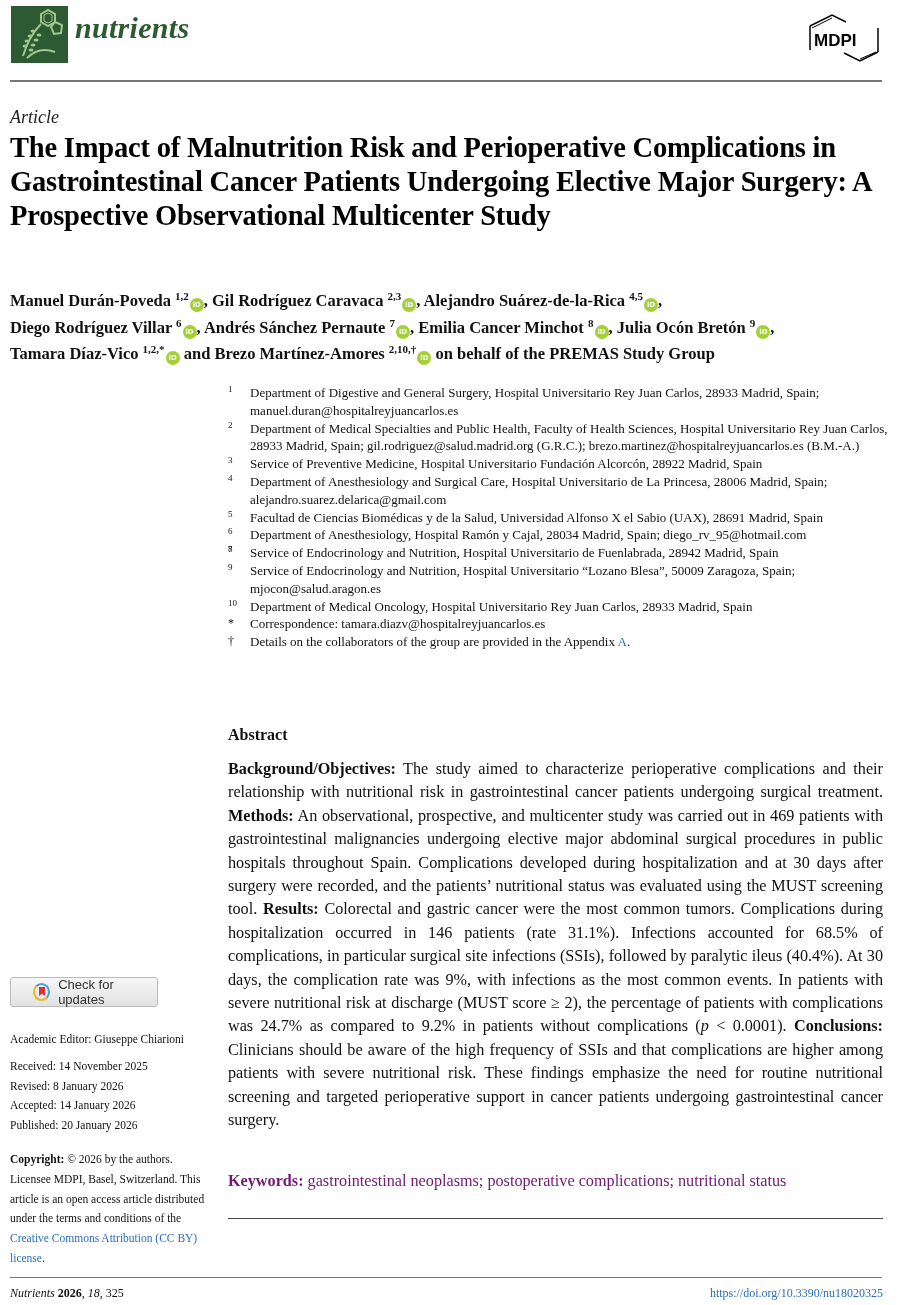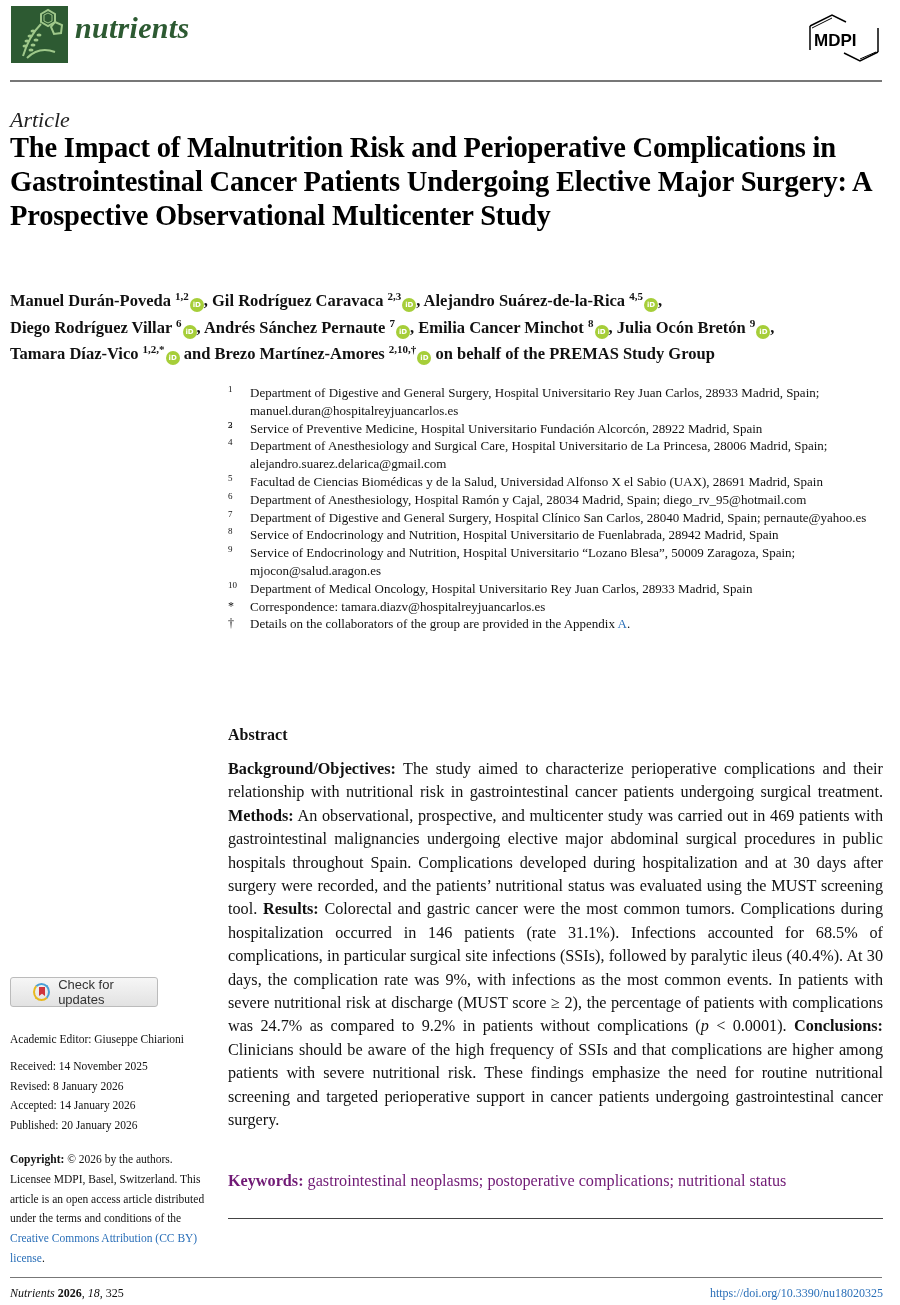--- a/index.html
+++ b/index.html
@@ -7,21 +7,21 @@
   body { position: relative; font-family: "Liberation Serif", "DejaVu Serif", serif; color: #111; }
 
   .header { position: absolute; left: 10px; top: 5px; width: 880px; height: 60px; }
   .logo-box { position: absolute; left: 1px; top: 1px; width: 57px; height: 57px; background: #2d5a32; }
   .logo-box svg { width: 57px; height: 57px; }
   .journal-name { position: absolute; left: 65px; top: 6px; font-size: 30px; font-style: italic; font-weight: bold; color: #2d5a32; letter-spacing: 0.3px; }
   .mdpi-logo { position: absolute; right: 8px; top: 7px; width: 76px; height: 50px; }
 
   .top-rule { position: absolute; left: 10px; top: 80px; width: 872px; height: 2px; background: #777; }
 
-  .article-type { position: absolute; left: 10px; top: 107px; font-size: 22px; font-style: italic; color: #222; }
+  .article-type { position: absolute; left: 10px; top: 107px; font-size: 18px; font-style: italic; color: #222; }
   .title { position: absolute; left: 10px; top: 131px; width: 880px; font-size: 28.5px; font-weight: bold; line-height: 34px; color: #000; letter-spacing: -0.2px; }
 
   .authors { position: absolute; left: 10px; top: 288px; width: 880px; font-size: 16.5px; font-weight: bold; line-height: 26.5px; color: #111; }
   .authors sup { font-size: 11px; vertical-align: 6px; line-height: 0; }
   .orcid { display: inline-block; width: 14px; height: 14px; border-radius: 50%; background: #a6ce39; color: #fff; font-family: "DejaVu Sans", sans-serif; font-size: 7px; font-weight: bold; line-height: 14px; text-align: center; vertical-align: -1px; margin-left: 1px; }
 
   .affils { position: absolute; left: 228px; top: 384px; width: 660px; font-size: 13px; line-height: 17.8px; color: #111; }
   .affil { position: relative; padding-left: 22px; }
   .affil .num { position: absolute; left: 0; top: -3px; font-size: 9px; }
   .affil .sym { position: absolute; left: 0; top: 0; font-size: 12px; }
@@ -84,26 +84,26 @@
 
 <div class="top-rule"></div>
 
 <div class="article-type">Article</div>
 <h1 class="title">The Impact of Malnutrition Risk and Perioperative Complications in Gastrointestinal Cancer Patients Undergoing Elective Major Surgery: A Prospective Observational Multicenter Study</h1>
 
 <div class="authors" id="authors"><span>Manuel Durán-Poveda </span><sup>1,2</sup><span class="orcid" style="background: rgb(166, 206, 57);">iD</span><span>, </span><span>Gil Rodríguez Caravaca </span><sup>2,3</sup><span class="orcid" style="background: rgb(166, 206, 57);">iD</span><span>, </span><span>Alejandro Suárez-de-la-Rica </span><sup>4,5</sup><span class="orcid" style="background: rgb(166, 206, 57);">iD</span><span>,</span><br><span>Diego Rodríguez Villar </span><sup>6</sup><span class="orcid" style="background: rgb(166, 206, 57);">iD</span><span>, </span><span>Andrés Sánchez Pernaute </span><sup>7</sup><span class="orcid" style="background: rgb(166, 206, 57);">iD</span><span>, </span><span>Emilia Cancer Minchot </span><sup>8</sup><span class="orcid" style="background: rgb(166, 206, 57);">iD</span><span>, </span><span>Julia Ocón Bretón </span><sup>9</sup><span class="orcid" style="background: rgb(166, 206, 57);">iD</span><span>,</span><br><span>Tamara Díaz-Vico </span><sup>1,2,*</sup><span class="orcid" style="background: rgb(166, 206, 57);">iD</span><span> and </span><span>Brezo Martínez-Amores </span><sup>2,10,†</sup><span class="orcid" style="background: rgb(166, 206, 57);">iD</span><span> on behalf of the PREMAS Study Group</span></div>
 
 <div class="affils" id="affils">
     <div class="affil"><span class="num">1</span><span>Department of Digestive and General Surgery, Hospital Universitario Rey Juan Carlos, 28933 Madrid, Spain; manuel.duran@hospitalreyjuancarlos.es</span></div>
-    <div class="affil"><span class="num">2</span></div>
+    <div class="affil"><span class="num">2</span><span>Department of Medical Specialties and Public Health, Faculty of Health Sciences, Hospital Universitario Rey Juan Carlos, 28933 Madrid, Spain; gil.rodriguez@salud.madrid.org (G.R.C.); brezo.martinez@hospitalreyjuancarlos.es (B.M.-A.)</span></div>
     <div class="affil"><span class="num">3</span><span>Service of Preventive Medicine, Hospital Universitario Fundación Alcorcón, 28922 Madrid, Spain</span></div>
     <div class="affil"><span class="num">4</span><span>Department of Anesthesiology and Surgical Care, Hospital Universitario de La Princesa, 28006 Madrid, Spain; alejandro.suarez.delarica@gmail.com</span></div>
     <div class="affil"><span class="num">5</span><span>Facultad de Ciencias Biomédicas y de la Salud, Universidad Alfonso X el Sabio (UAX), 28691 Madrid, Spain</span></div>
     <div class="affil"><span class="num">6</span><span>Department of Anesthesiology, Hospital Ramón y Cajal, 28034 Madrid, Spain; diego_rv_95@hotmail.com</span></div>
-    <div class="affil"><span class="num">7</span><span>Department of Digestive and General Surgery, Hospital Clínico San Carlos, 28040 Madrid, Spain; pernaute@yahoo.es</span></div>
+    <div class="affil"><span class="num">7</span></div>
     <div class="affil"><span class="num">8</span><span>Service of Endocrinology and Nutrition, Hospital Universitario de Fuenlabrada, 28942 Madrid, Spain</span></div>
     <div class="affil"><span class="num">9</span><span>Service of Endocrinology and Nutrition, Hospital Universitario “Lozano Blesa”, 50009 Zaragoza, Spain; mjocon@salud.aragon.es</span></div>
     <div class="affil"><span class="num">10</span><span>Department of Medical Oncology, Hospital Universitario Rey Juan Carlos, 28933 Madrid, Spain</span></div>
     <div class="affil"><span class="sym">*</span><span>Correspondence: tamara.diazv@hospitalreyjuancarlos.es</span></div>
     <div class="affil"><span class="sym">†</span><span>Details on the collaborators of the group are provided in the Appendix </span><span class="link-blue" style="color: rgb(42, 111, 184);">A</span><span>.</span></div>
   </div>
 
 <div class="abstract-heading">Abstract</div>
 <div class="abstract" id="abstract"><b>Background/Objectives:</b><span> The study aimed to characterize perioperative complications and their relationship with nutritional risk in gastrointestinal cancer patients undergoing surgical treatment. </span><b>Methods:</b><span> An observational, prospective, and multicenter study was carried out in 469 patients with gastrointestinal malignancies undergoing elective major abdominal surgical procedures in public hospitals throughout Spain. Complications developed during hospitalization and at 30 days after surgery were recorded, and the patients’ nutritional status was evaluated using the MUST screening tool.  </span><b>Results:</b><span> Colorectal and gastric cancer were the most common tumors. Complications during hospitalization occurred in 146 patients (rate 31.1%). Infections accounted for 68.5% of complications, in particular surgical site infections (SSIs), followed by paralytic ileus (40.4%). At 30 days, the complication rate was 9%, with infections as the most common events. In patients with severe nutritional risk at discharge (MUST score ≥ 2), the percentage of patients with complications was 24.7% as compared to 9.2% in patients without complications (</span><i>p</i><span> &lt; 0.0001). </span><b>Conclusions:</b><span> Clinicians should be aware of the high frequency of SSIs and that complications are higher among patients with severe nutritional risk. These findings emphasize the need for routine nutritional screening and targeted perioperative support in cancer patients undergoing gastrointestinal cancer surgery.</span></div>
 

